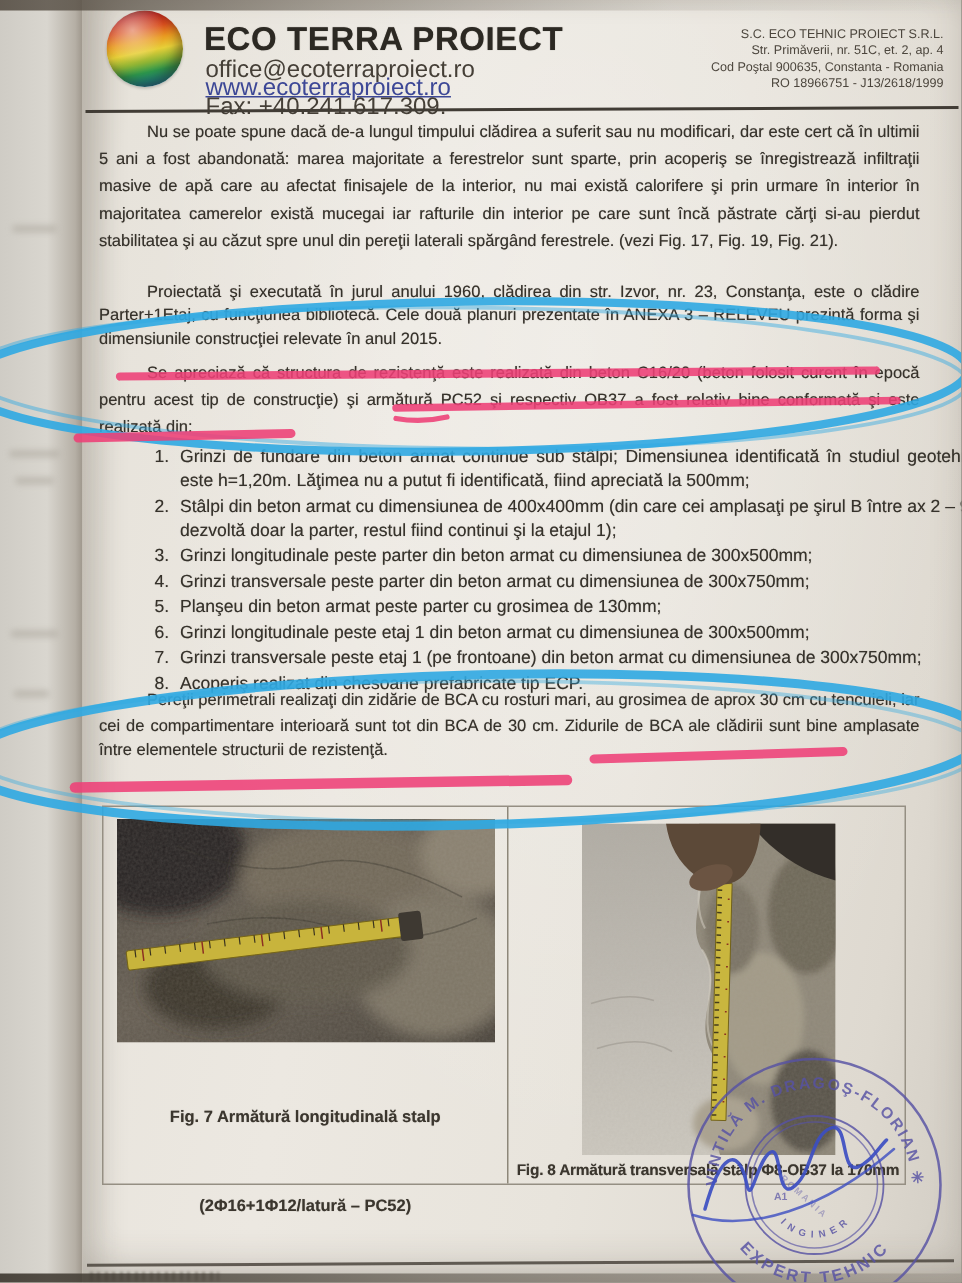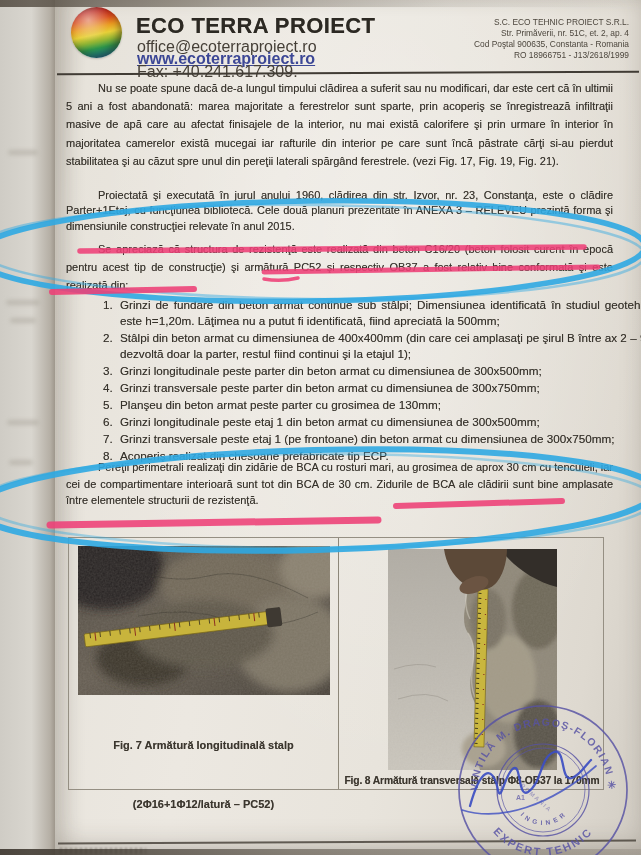--- a/index.html
+++ b/index.html
@@ -22,21 +22,21 @@
     background:linear-gradient(90deg,rgba(60,54,46,.9),rgba(86,79,69,.6) 45%,rgba(120,112,100,.25));}
   
   .logo{position:absolute;left:16px;top:7px;width:51px;height:51px;border-radius:50%;
     background:
       radial-gradient(circle at 34% 26%,rgba(255,255,255,.5),rgba(255,255,255,0) 42%),
       linear-gradient(168deg,#6e1412 3%,#b9251c 15%,#d94f1e 28%,#e99b21 41%,#e7cf38 53%,#8fb434 65%,#2d9a4e 76%,#1c8d84 86%,#1e6ca5 96%);
     box-shadow:inset -3px -4px 7px rgba(40,20,10,.45), 0 1px 2px rgba(0,0,0,.2);}
   .company{position:absolute;left:81px;top:13px;font-size:22px;font-weight:bold;
     letter-spacing:.4px;color:#2c2923;text-shadow:0 0 .6px rgba(50,45,38,.6);}
   .h-contact{position:absolute;left:82px;top:41px;font-size:16px;line-height:12.4px;color:#453f37;}
-  .website{color:#3c4796;text-decoration:underline;font-weight:bold;}
+  .website{color:#3c4796;text-decoration:underline;}
   .h-right{position:absolute;right:12px;top:17px;text-align:right;font-size:8.4px;
     line-height:11px;color:#4c463d;}
   .header-rule{position:absolute;left:2px;top:72px;width:582px;height:2.4px;background:#413c35;
     transform:rotate(-.25deg);}
   
   .para{position:absolute;left:11px;width:547px;margin:0;font-size:11px;line-height:18.2px;
     color:#36322b;text-align:justify;text-indent:32px;text-shadow:0 0 .5px rgba(60,55,48,.55);}
   #p1{top:79px;}
   #p2{top:188px;line-height:15.4px;}
   #p3{top:240px;line-height:18px;}

